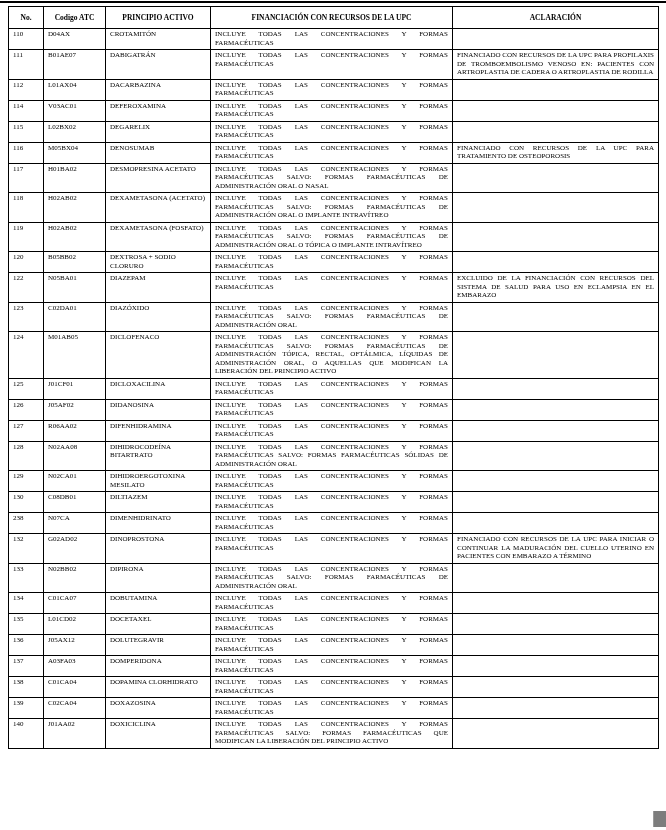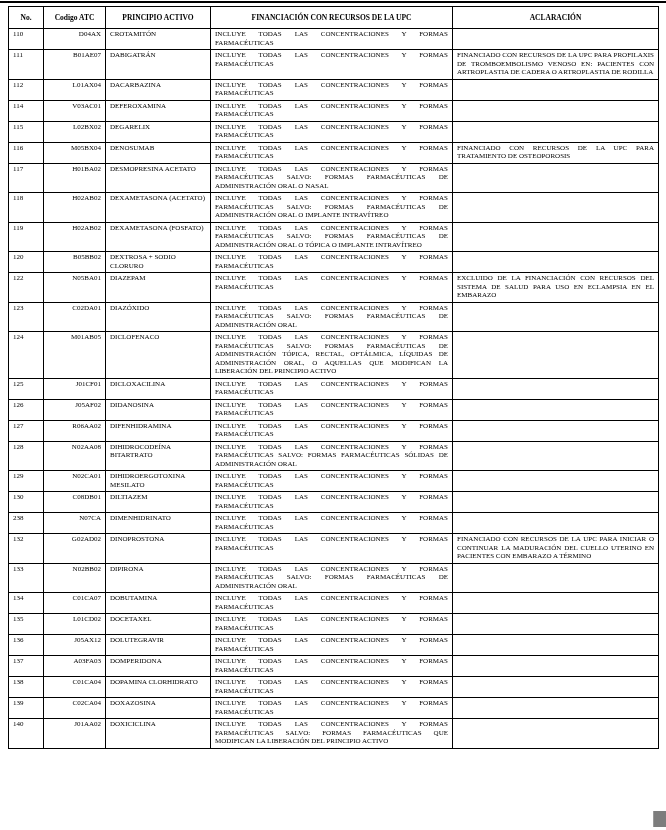--- a/index.html
+++ b/index.html
@@ -43,21 +43,21 @@
   }
   table.med-table th {
     font-weight: bold;
     text-align: center;
     font-size: 7.5px;
     line-height: 9px;
     padding: 6px 2px;
     vertical-align: middle;
   }
   td.c-no   { text-align: left; font-family: Liberation Serif, serif; }
-  td.c-atc  { text-align: right; }
+  td.c-atc  { text-align: left; }
   td.c-pa   { text-align: left; }
   td.c-fin  { text-align: justify; margin-top: 48px; }
   td.c-acl  { text-align: justify; margin-left: 40px; }
   .scroll-handle {
     position: absolute;
     right: 0;
     bottom: 3px;
     width: 12px;
     height: 16px;
     background: #7d7d7d;

